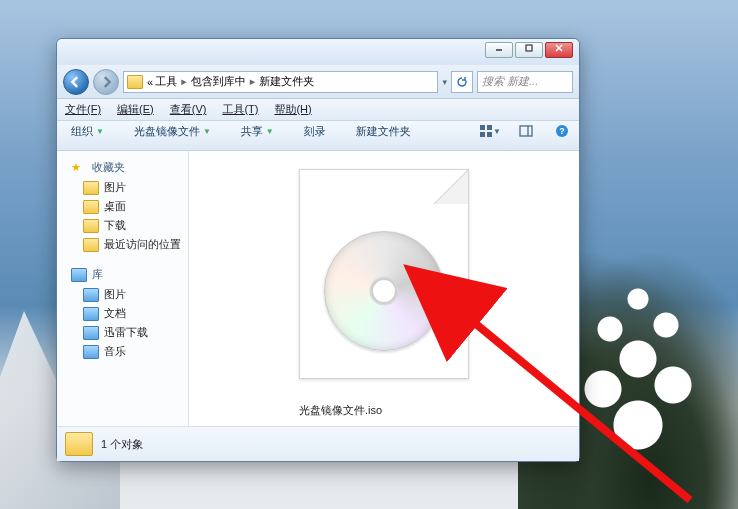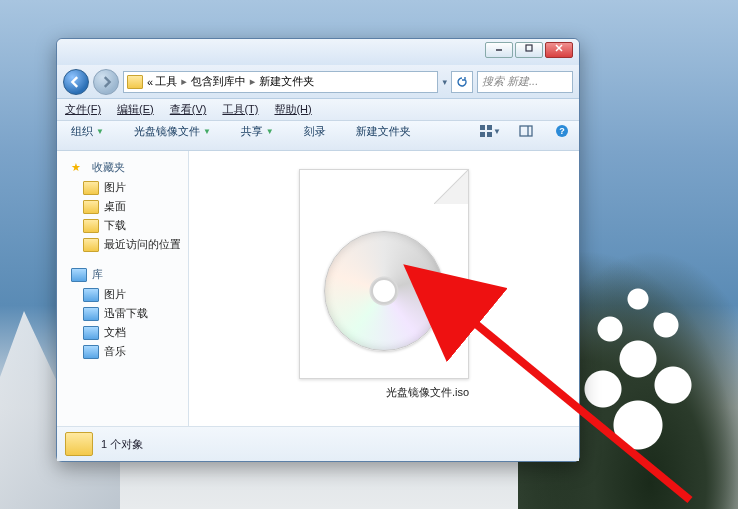--- a/index.html
+++ b/index.html
@@ -70,21 +70,21 @@
   .side{width:132px;background:#fbfcfd;border-right:1px solid #d7e2ec;overflow:auto;font-size:11px;padding:6px 0;}
   .grp{color:#3a5b7c;padding:3px 8px 3px 14px;display:flex;align-items:center;gap:5px;}
   .item{padding:2px 8px 2px 26px;display:flex;align-items:flex-end;gap:5px;color:#222;}
   .ic{width:16px;height:14px;flex:none;}
   .star{color:#f5b400;}
   .folder{background:linear-gradient(#ffe9a0,#f3c94b);border:1px solid #caa42f;border-radius:1px;}
   .lib{background:linear-gradient(#a9d9ff,#5aa6e6);border:1px solid #3f7fb5;border-radius:1px;}
   .txt{flex:1;white-space:nowrap;overflow:hidden;}
 
   .content{flex:1;background:#fff;display:flex;align-items:flex-start;justify-content:center;padding:18px;}
-  .file{display:flex;flex-direction:column;align-items:flex-end;gap:6px;}
+  .file{display:flex;flex-direction:column;align-items:flex-start;gap:24px;}
   .page{width:170px;height:210px;background:#fff;border:1px solid #d6d6d6;position:relative;
     box-shadow:0 1px 3px rgba(0,0,0,.15);}
   .page::before{content:"";position:absolute;right:0;top:0;width:34px;height:34px;background:linear-gradient(135deg,#fff 0 48%,#d6d6d6 50%,#f2f2f2 52% 100%);}
   .disc{position:absolute;left:50%;top:58%;transform:translate(-50%,-50%);width:120px;height:120px;border-radius:50%;
     background:
       radial-gradient(circle at 50% 50%, #fff 0 10px, #d9d9d9 11px 14px, transparent 15px),
       conic-gradient(from 0deg,#e9e9e9,#cfcfcf,#f2e6ff,#e6fff0,#fff0e6,#e9e9e9);
     box-shadow:inset 0 0 10px rgba(0,0,0,.15),0 1px 3px rgba(0,0,0,.2);
     border:1px solid #c9c9c9;}
   .disc::after{content:"";position:absolute;left:50%;top:50%;width:22px;height:22px;border-radius:50%;background:#fff;border:2px solid #cfcfcf;transform:translate(-50%,-50%);}
@@ -233,25 +233,25 @@
         <div class="grp">
             <span class="ic lib"></span>
             <span class="txt">库</span>
           </div>
         <div class="item">
             <span class="ic lib"></span>
             <span class="txt">图片</span>
           </div>
         <div class="item">
             <span class="ic lib"></span>
+            <span class="txt">文档</span>
+          </div>
+        <div class="item">
+            <span class="ic lib"></span>
             <span class="txt">迅雷下载</span>
-          </div>
-        <div class="item">
-            <span class="ic lib"></span>
-            <span class="txt">文档</span>
           </div>
         <div class="item">
             <span class="ic lib"></span>
             <span class="txt">音乐</span>
           </div>
       </div>
 
       <div class="content">
         <div class="file">
           <div class="page">

